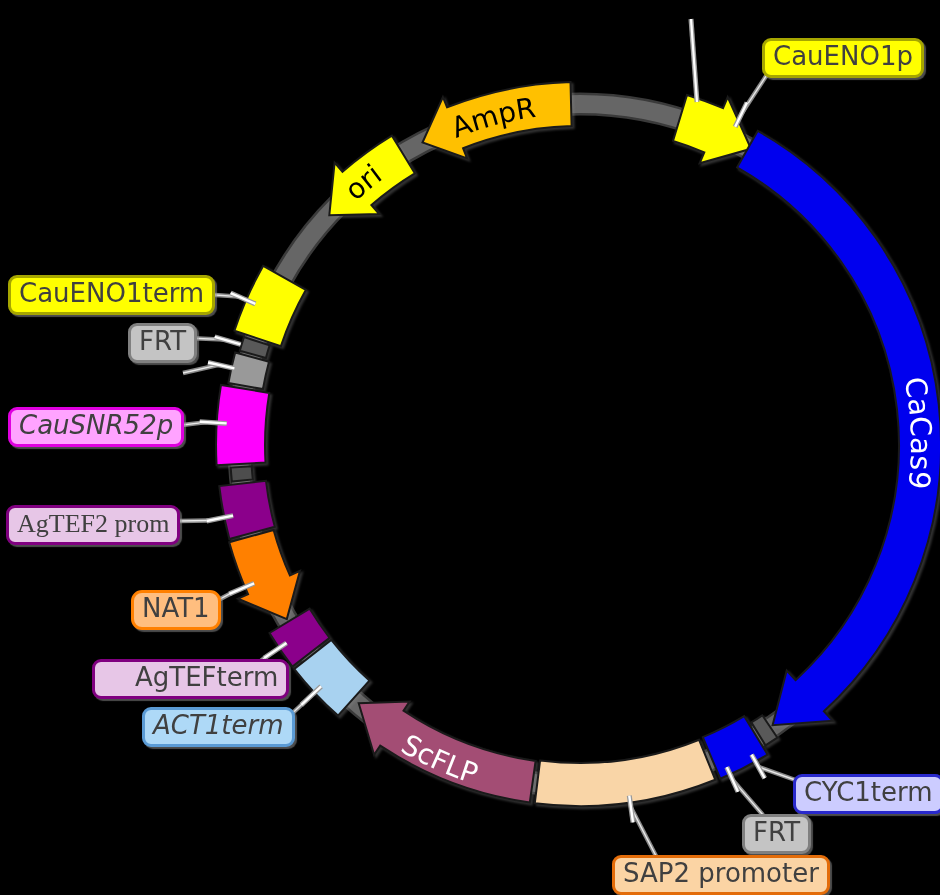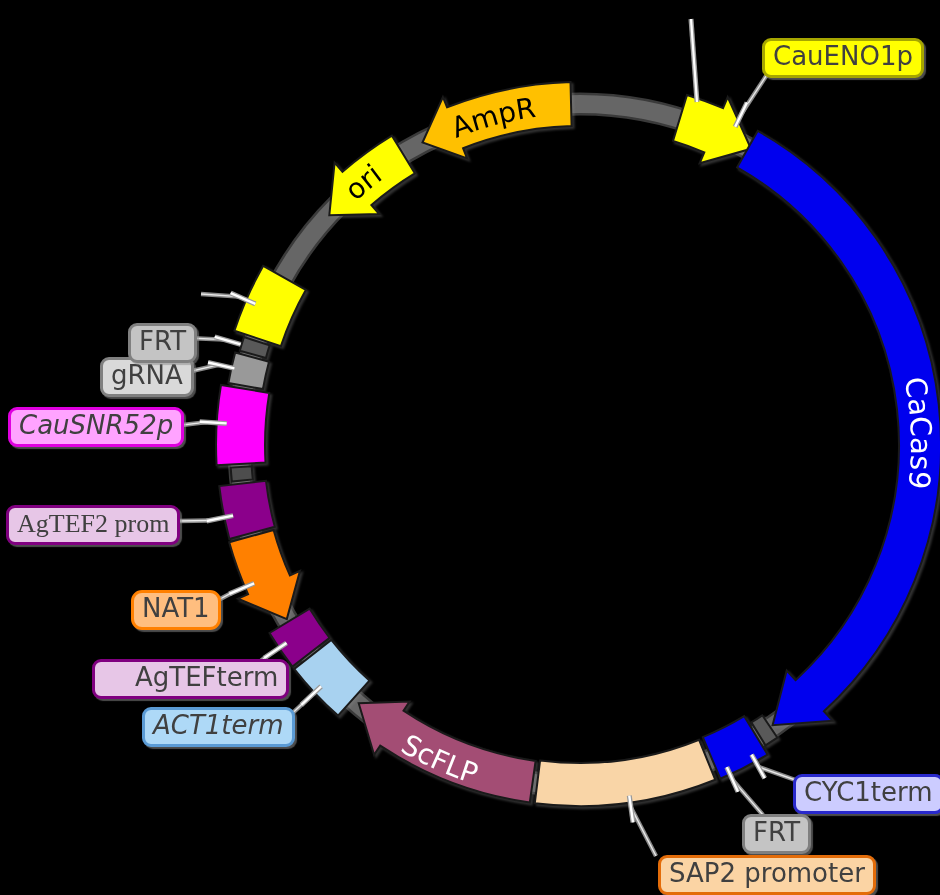--- a/index.html
+++ b/index.html
@@ -101,21 +101,21 @@
         <path id="arcpath-ampR" d="M 419.5 155.5 A 331 331 0 0 1 577.1 114.0" fill="none"></path>
         <text class="arc-text" font-size="28" fill="#000000"><textPath href="#arcpath-ampR" startOffset="50%" text-anchor="middle">AmpR</textPath></text>
         <path id="arcpath-ori" d="M 326.4 232.2 A 331 331 0 0 1 419.5 155.5" fill="none"></path>
         <text class="arc-text" font-size="28" fill="#000000"><textPath href="#arcpath-ori" startOffset="50%" text-anchor="middle">ori</textPath></text>
       </g>
     </svg>
 
   <div class="flabel" style="left: 762px; top: 38px; background: rgb(255, 255, 0); border-color: rgb(166, 166, 0);">CauENO1p</div>
   <div class="flabel" style="left: 793px; top: 774px; background: rgb(204, 204, 255); border-color: rgb(41, 41, 204);">CYC1term</div>
   <div class="flabel" style="left: 742px; top: 814px; background: rgb(196, 196, 196); border-color: rgb(128, 128, 128);">FRT</div>
-  <div class="flabel" style="left: 658px; top: 855px; background: rgb(251, 212, 164); border-color: rgb(227, 108, 9);">SAP2 promoter</div>
+  <div class="flabel" style="left: 612px; top: 855px; background: rgb(251, 212, 164); border-color: rgb(227, 108, 9);">SAP2 promoter</div>
   <div class="flabel" style="left: 142px; top: 707px; background: rgb(174, 217, 247); border-color: rgb(91, 155, 213); font-style: italic;">ACT1term</div>
   <div class="flabel" style="left: 92px; top: 659px; background: rgb(231, 198, 231); border-color: rgb(128, 0, 128); padding-left: 40px;">AgTEFterm</div>
   <div class="flabel" style="left: 131px; top: 590px; background: rgb(255, 190, 127); border-color: rgb(255, 128, 0); border-radius: 11px;">NAT1</div>
   <div class="flabel" style="left: 6px; top: 505px; background: rgb(231, 198, 231); border-color: rgb(128, 0, 128); font-family: Liberation Serif, serif;">AgTEF2 prom</div>
   <div class="flabel" style="left: 8px; top: 407px; background: rgb(255, 163, 255); border-color: rgb(224, 0, 224); font-style: italic;">CauSNR52p</div>
-  <div class="flabel" style="left: 100px; top: 357px; background: rgb(217, 217, 217); border-color: rgb(128, 128, 128);">gRNA</div>
   <div class="flabel" style="left: 128px; top: 323px; background: rgb(196, 196, 196); border-color: rgb(128, 128, 128);">FRT</div>
+  <div class="flabel" style="left: 8px; top: 275px; background: rgb(255, 255, 0); border-color: rgb(166, 166, 0);">CauENO1term</div>
 </div>
 
 </body></html>

